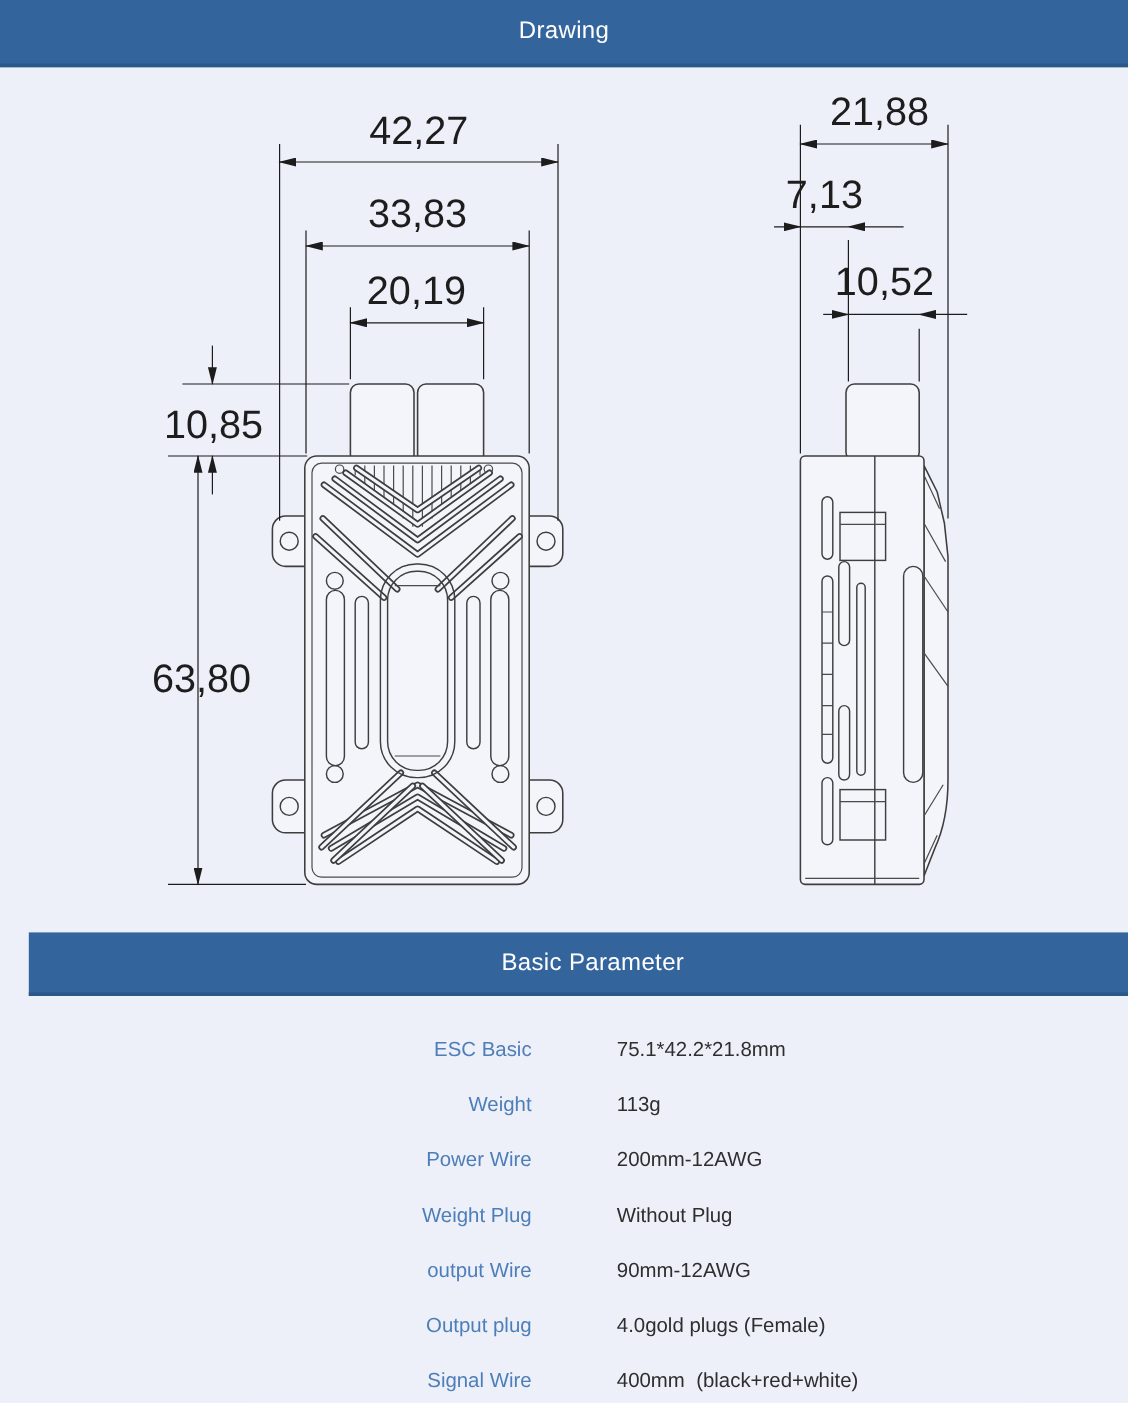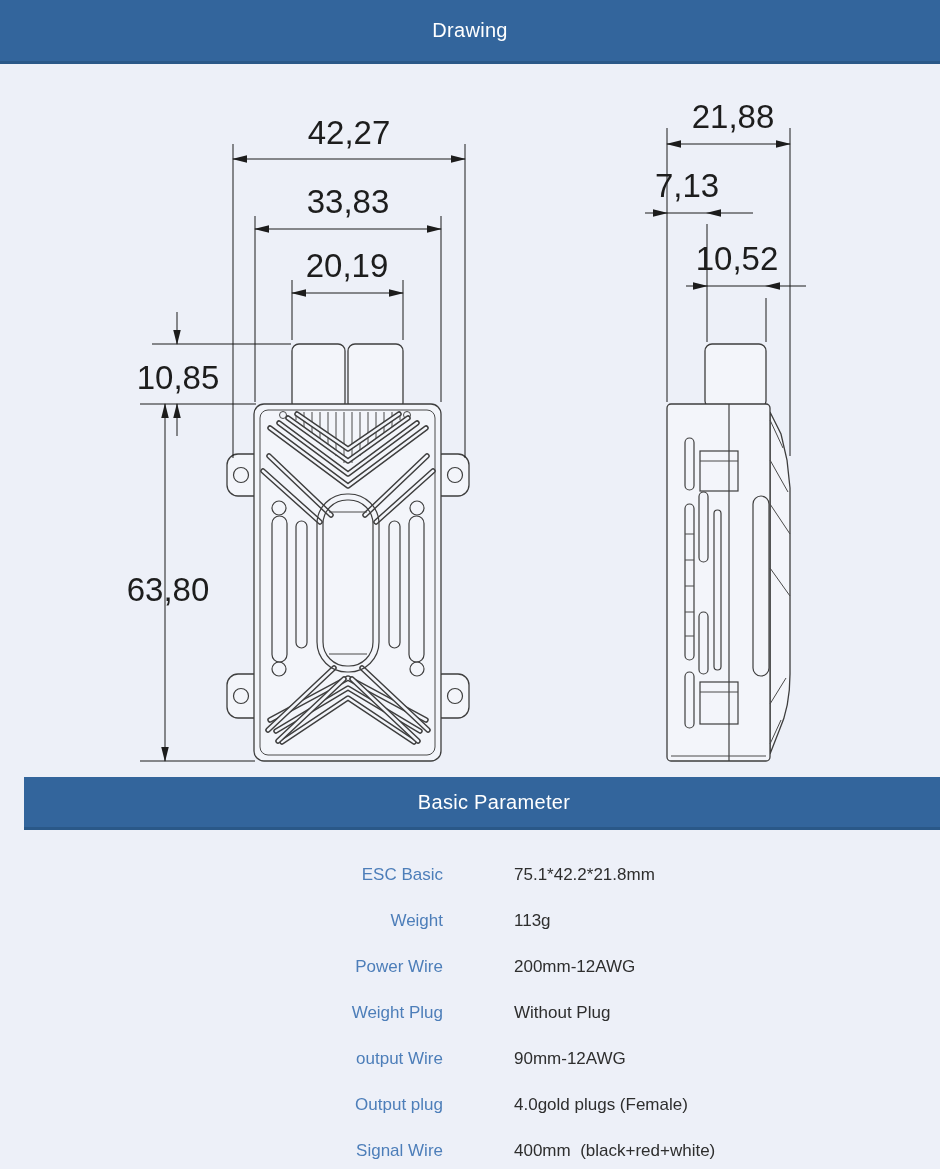--- a/index.html
+++ b/index.html
@@ -1,23 +1,23 @@
 <!DOCTYPE html>
 <html><head>
 <meta charset="utf-8">
 <style>
   html,body{margin:0;padding:0;}
   body{font-family:"Liberation Sans",sans-serif;}
   .page{position:relative;width:940px;height:1169px;background:#edf0f8;overflow:hidden;}
   .section-bar{position:absolute;left:0;width:940px;background:#33659c;border-bottom:3px solid #2a5888;
     display:flex;align-items:center;justify-content:center;box-sizing:border-box;}
-  .bar-drawing{top:0;height:64px;align-items:center;}
+  .bar-drawing{top:0;height:56px;align-items:center;}
   .bar-params{top:777px;height:53px;margin-left:24px;}
   .section-bar .bar-title{color:#ffffff;font-size:20px;letter-spacing:.3px;}
-  .drawing-area{position:absolute;top:68px;left:0;width:940px;height:725px;}
+  .drawing-area{position:absolute;top:44px;left:0;width:940px;height:725px;}
   .drawing-area svg{display:block;}
   .param-table{position:absolute;top:852px;left:0;width:940px;}
   .param-row{display:flex;align-items:center;height:46px;font-size:17px;}
   .param-label{flex:0 0 443px;text-align:right;color:#4d7eb9;}
   .param-value{margin-left:71px;color:#2e2e2e;white-space:pre-wrap;}
   
   .part{fill:#f3f5fa;stroke:#3e3e3e;stroke-width:1.3;}
   .partline{fill:none;stroke:#3e3e3e;stroke-width:1.2;}
   .thin{fill:none;stroke:#4a4a4a;stroke-width:1;}
   .ribdark{fill:none;stroke:#3e3e3e;stroke-width:5.5;stroke-linejoin:round;stroke-linecap:round;}

